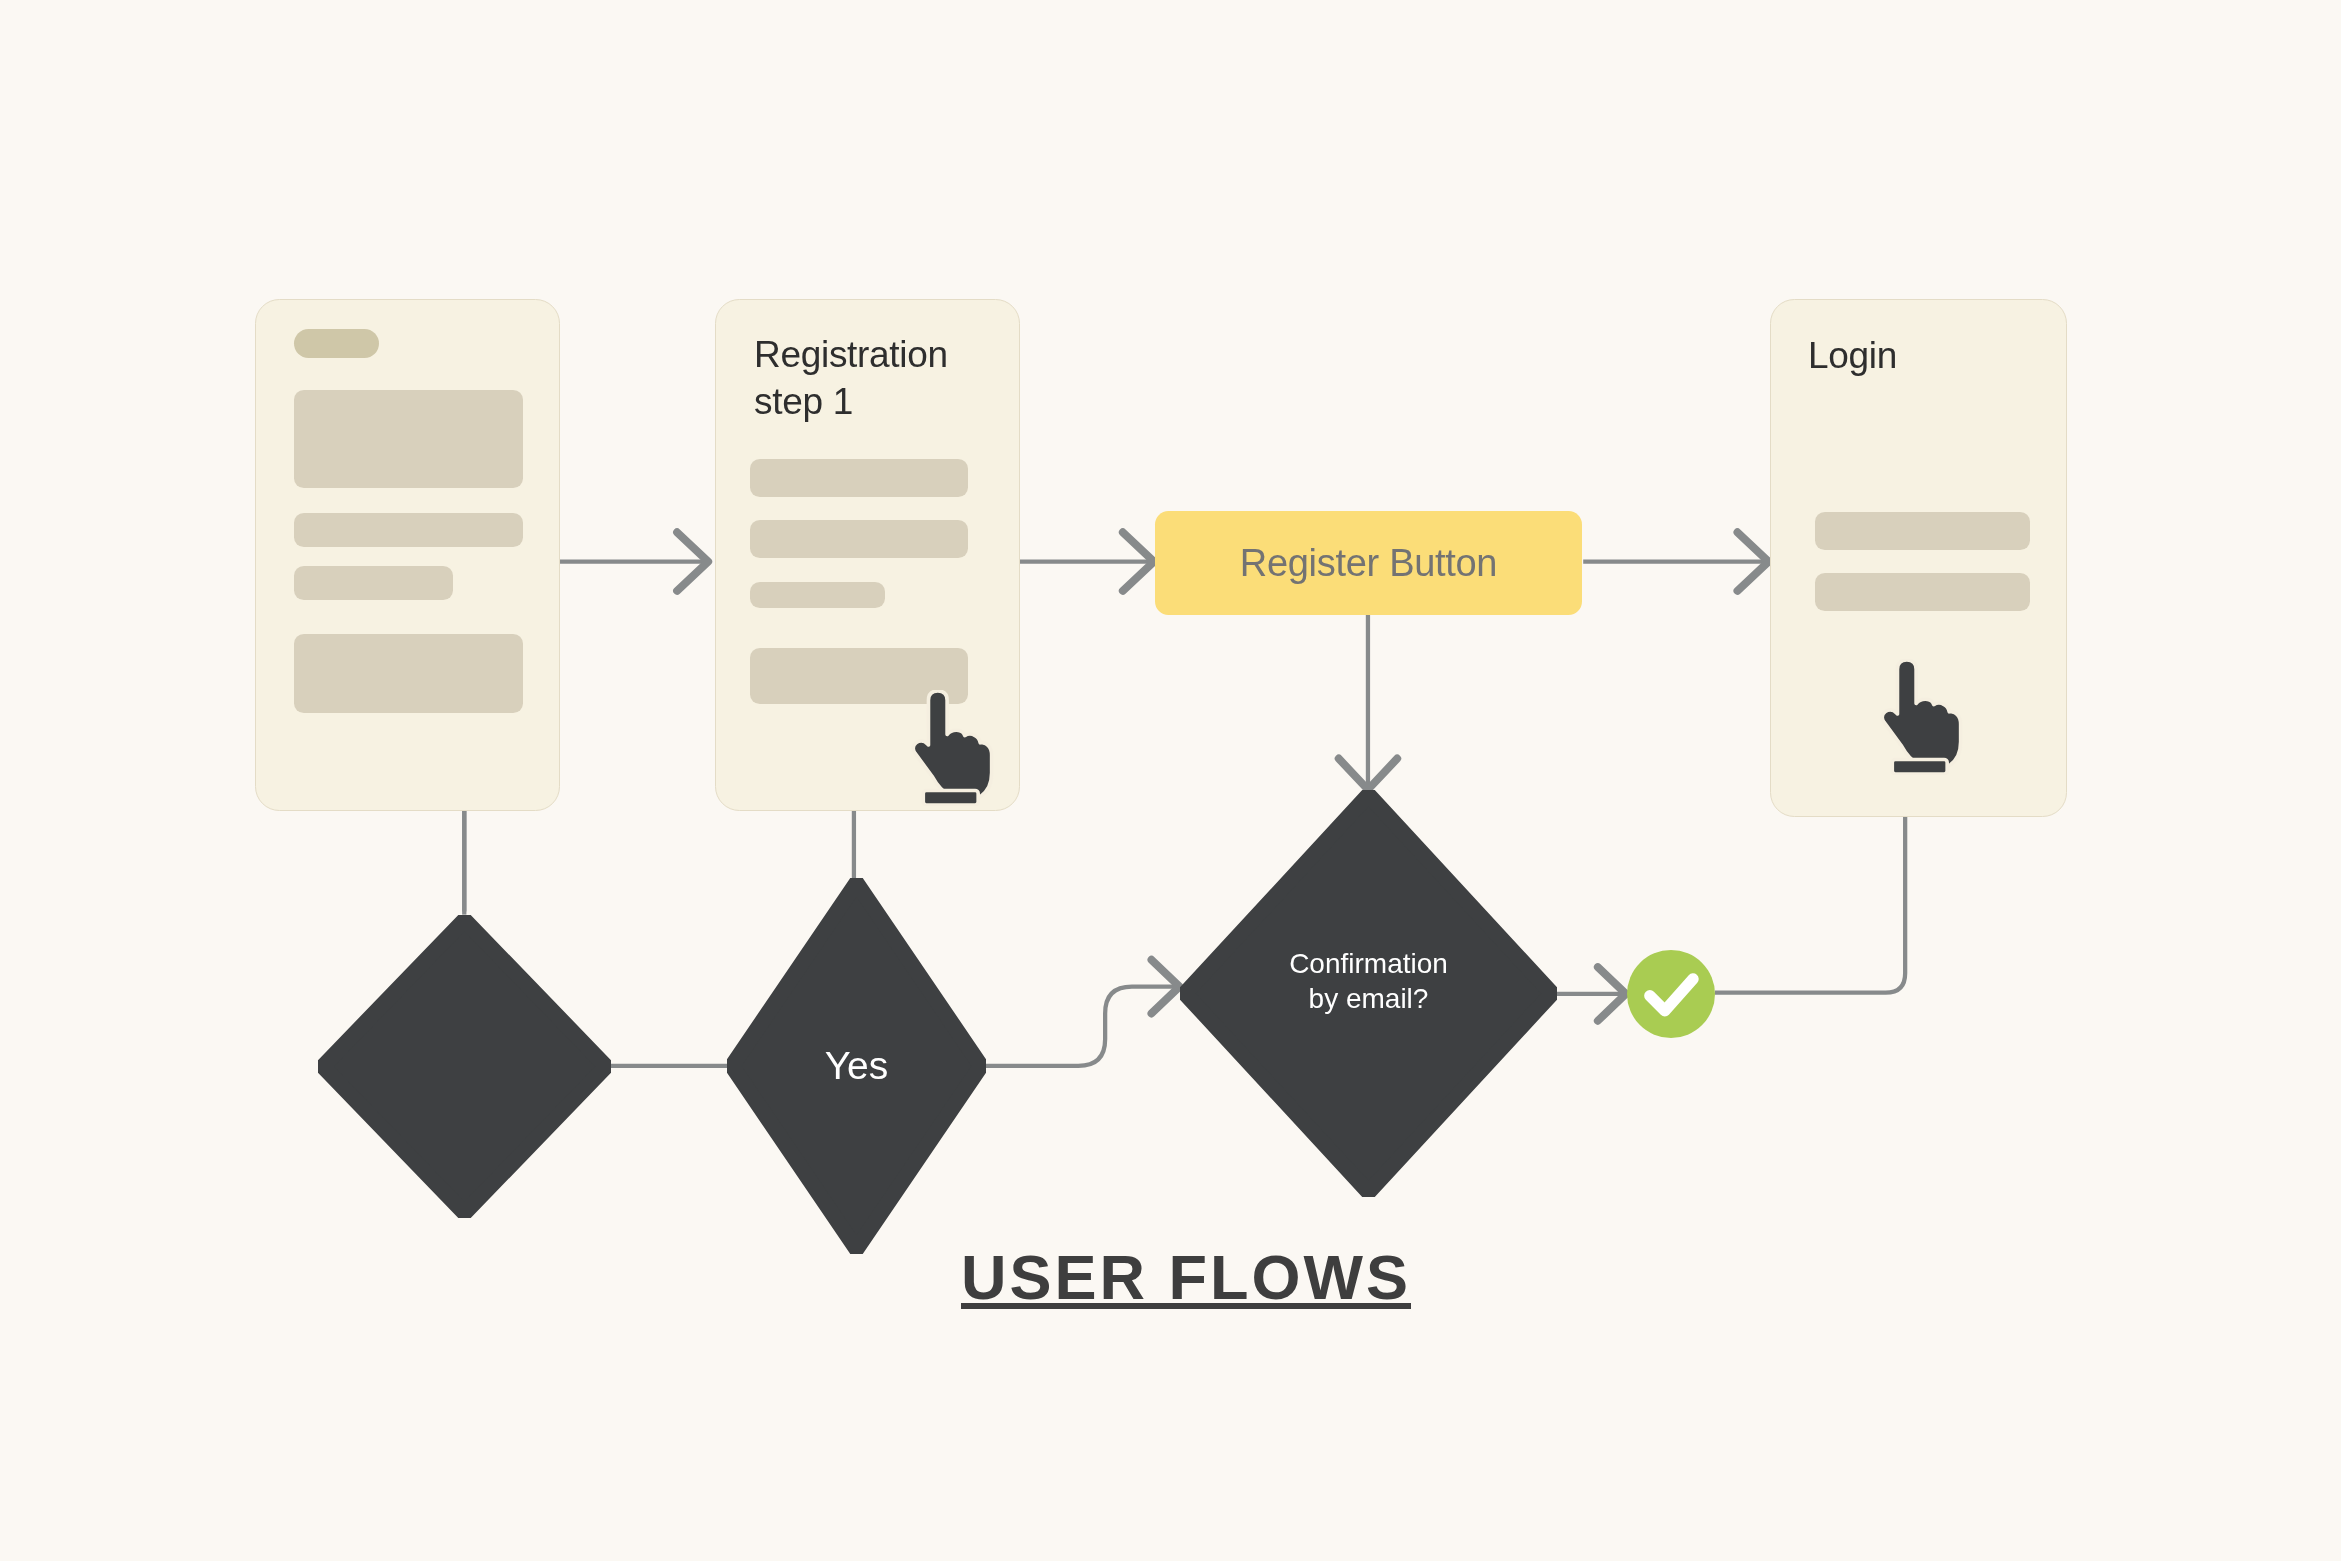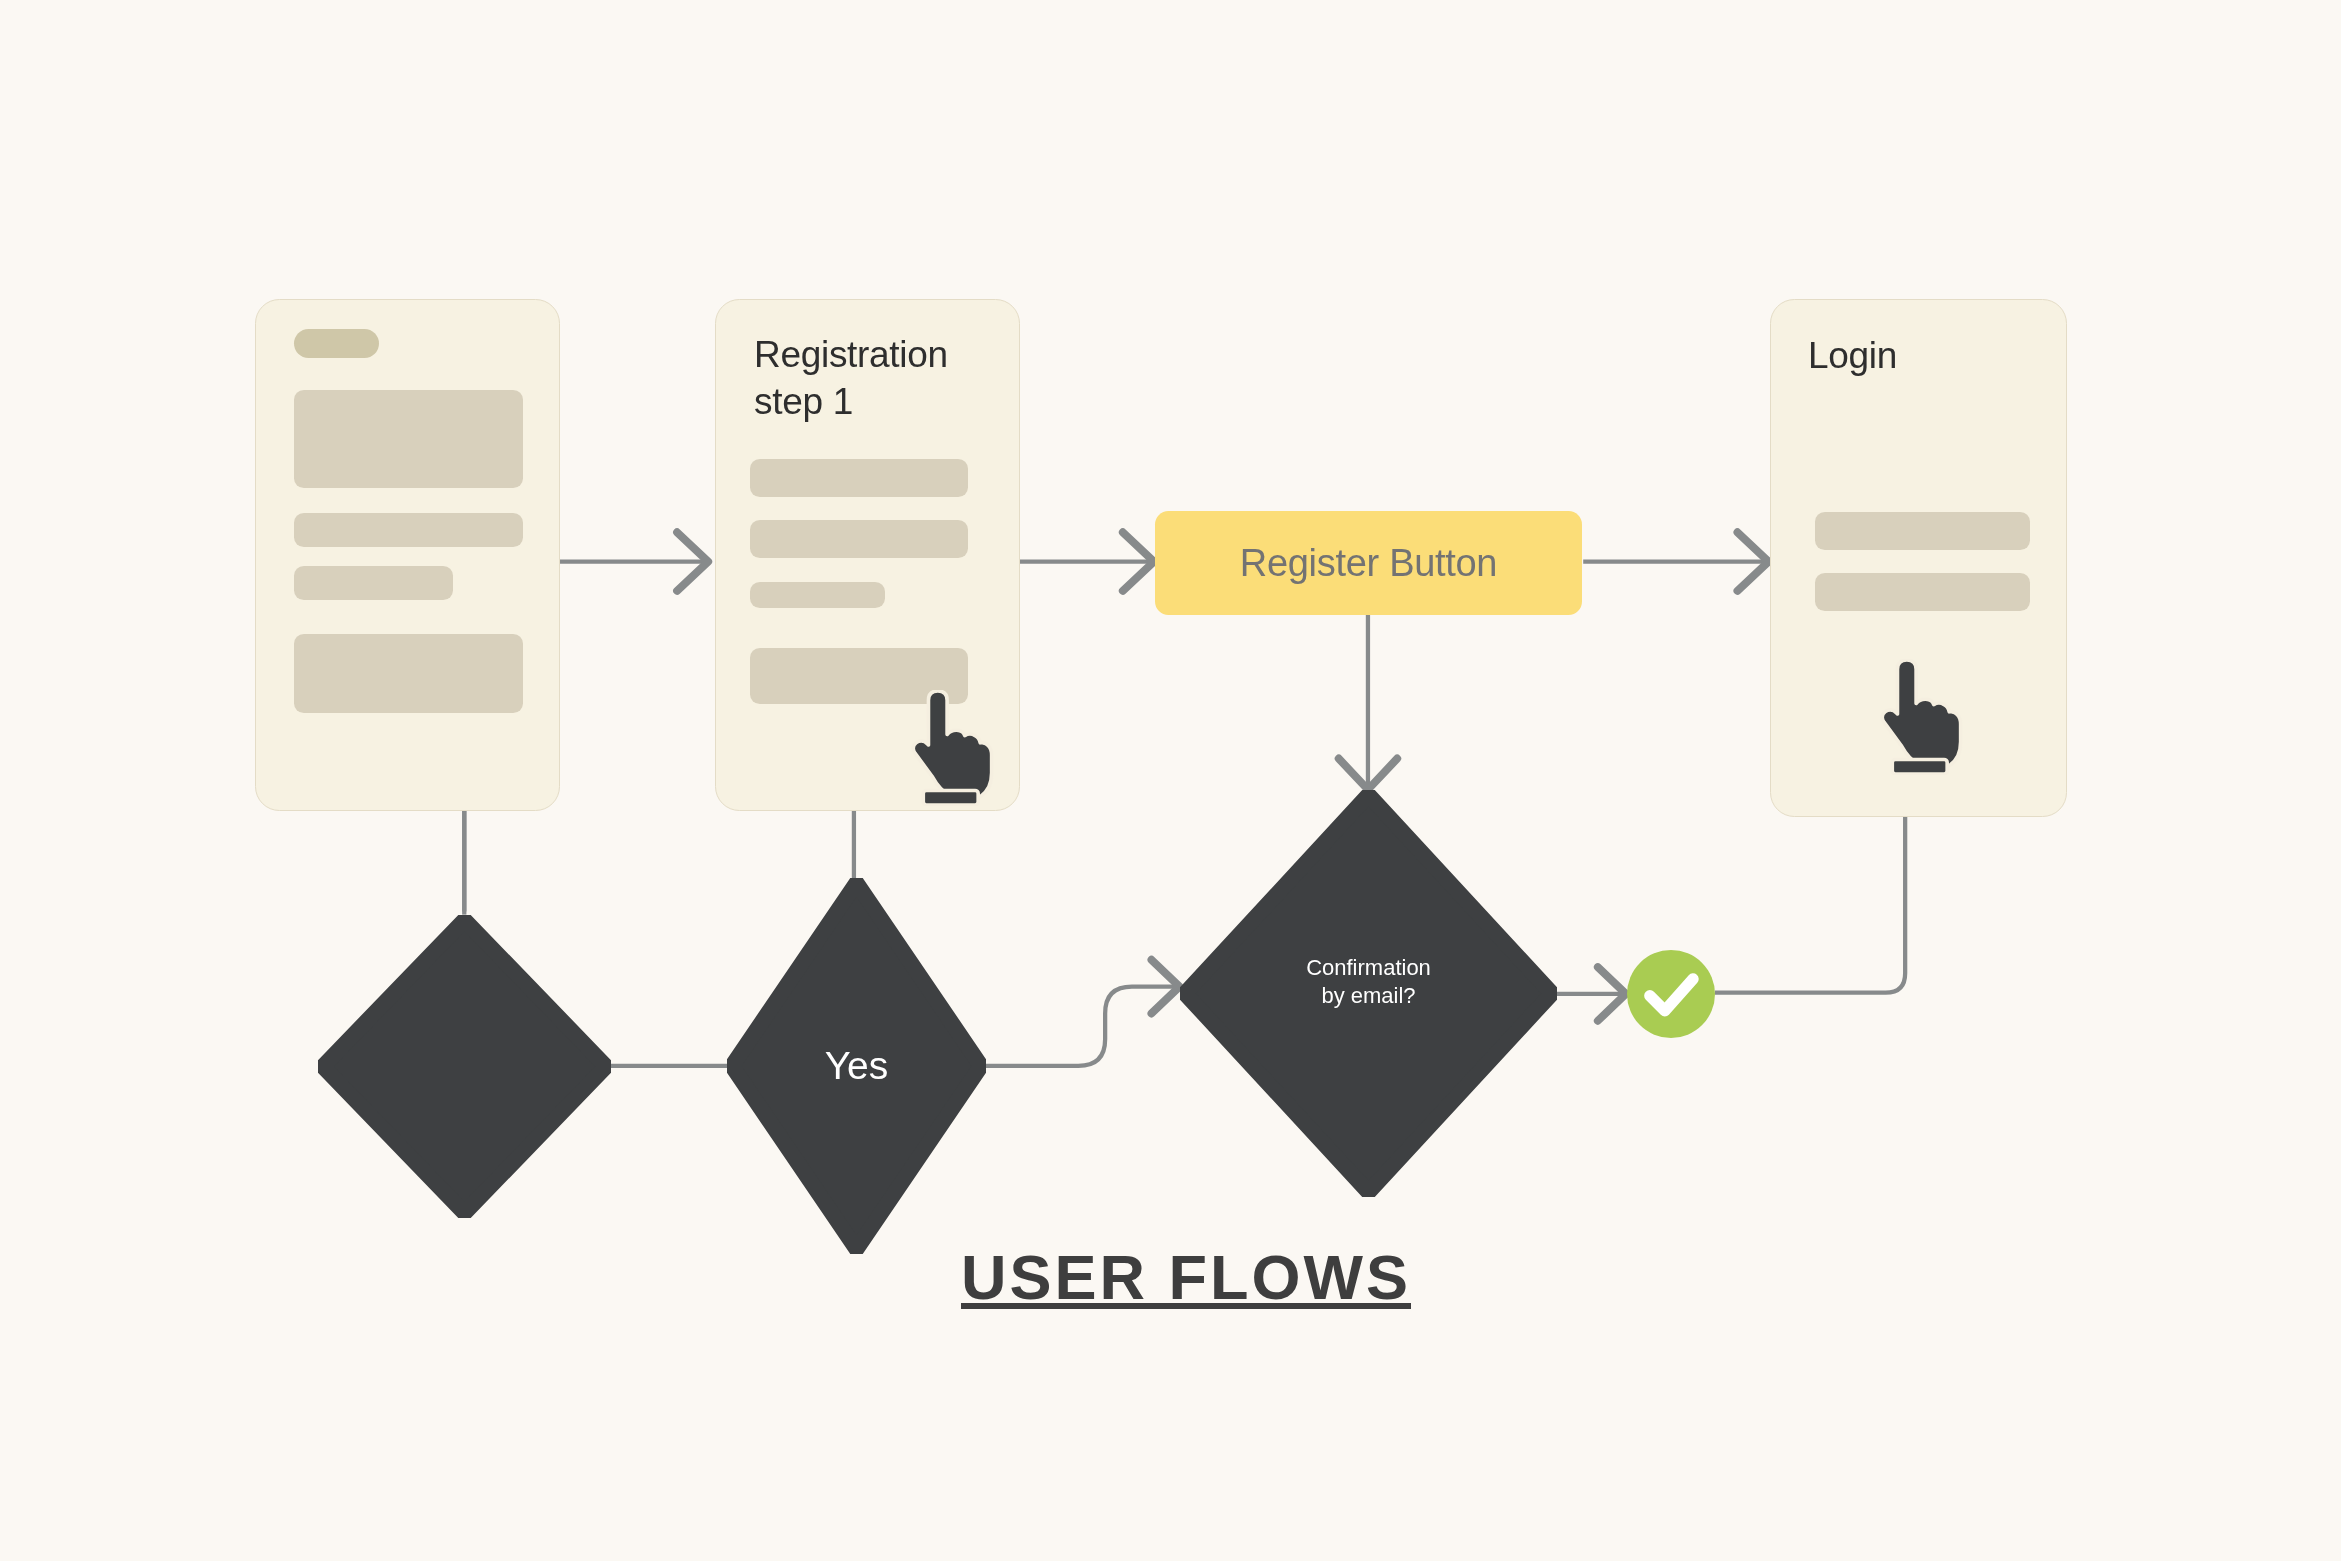--- a/index.html
+++ b/index.html
@@ -246,21 +246,21 @@
     <svg class="diamond-shape" viewBox="0 0 424 616">
       <path d="M212 8 L416 308 L212 608 L8 308 Z" fill="#3E4042" stroke="#3E4042" stroke-width="26" stroke-linejoin="round"></path>
     </svg>
     <div class="diamond-label" style="font-size:39px;">Yes</div>
   </div>
 
   <div class="diamond-wrap" style="left:1180px; top:790px; width:377px; height:407px;">
     <svg class="diamond-shape" viewBox="0 0 618 668">
       <path d="M309 8 L610 334 L309 660 L8 334 Z" fill="#3E4042" stroke="#3E4042" stroke-width="26" stroke-linejoin="round"></path>
     </svg>
-    <div class="diamond-label" style="font-size:22px; top:47%;">Confirmation
+    <div class="diamond-label" style="font-size:28px; top:47%;">Confirmation
 by email?</div>
   </div>
 
   <div class="badge" style="left:1627px; top:950px; width:88px; height:88px;">
     <svg viewBox="0 0 100 100" width="88" height="88">
       <path d="M26 52 L43 69 L75 33" fill="none" stroke="#FFFFFF" stroke-width="13" stroke-linecap="round" stroke-linejoin="round"></path>
     </svg>
   </div>
 
   <div class="page-title" style="left:0; top:1241px;">USER FLOWS</div>

